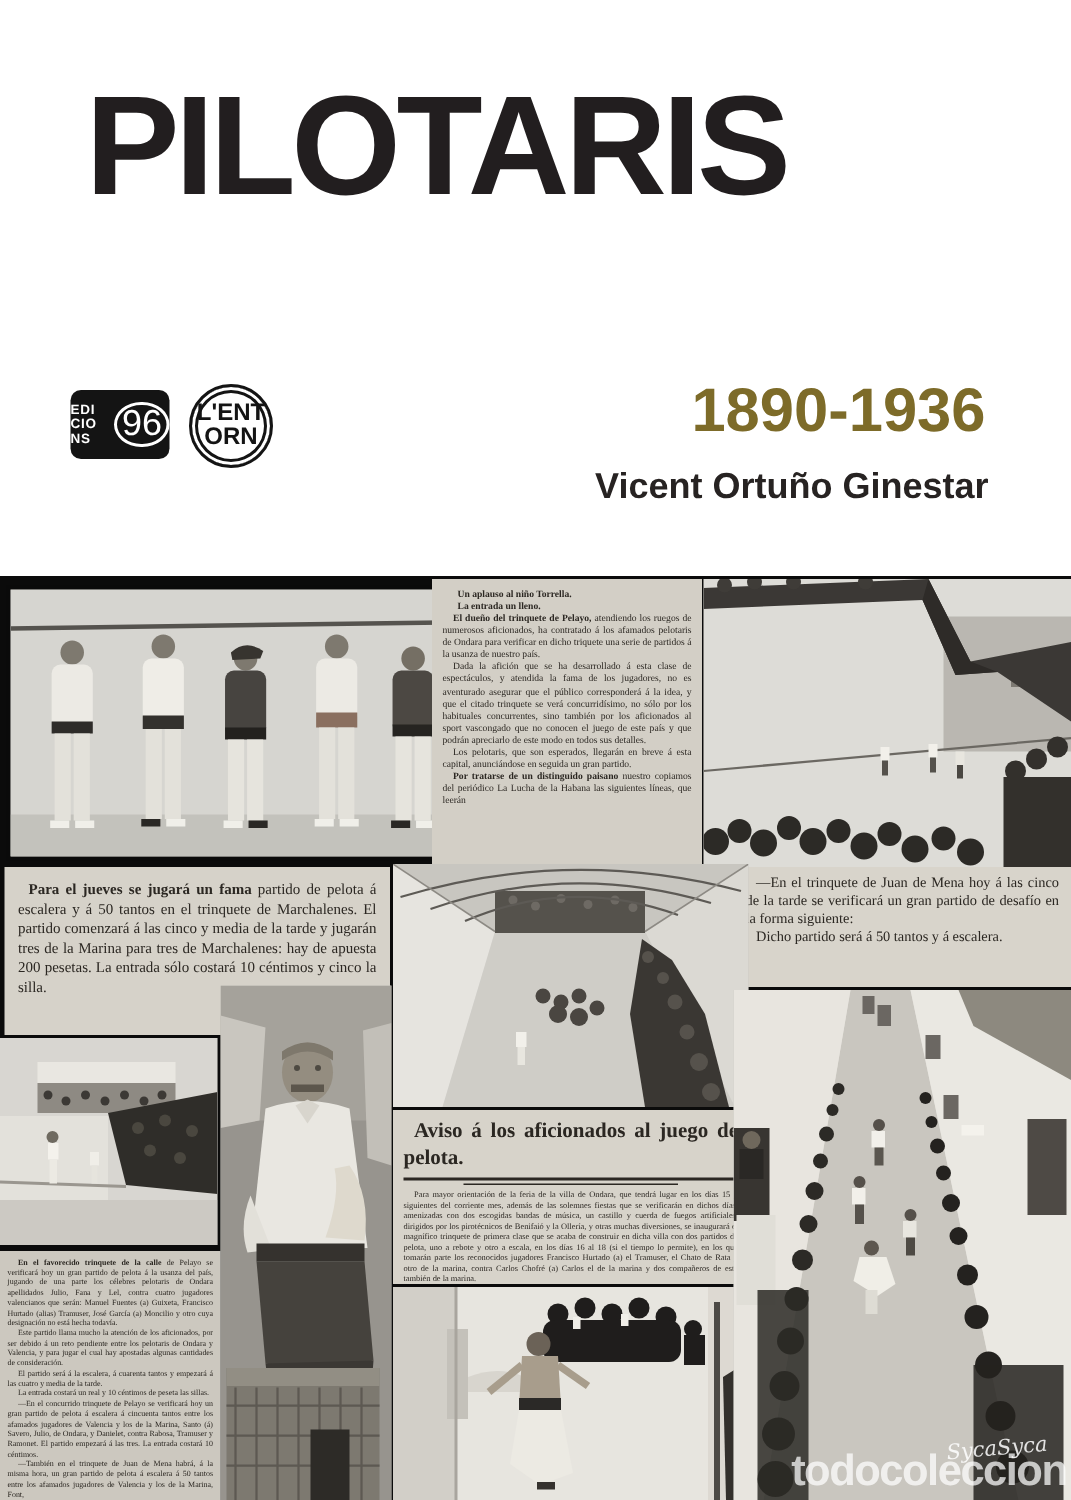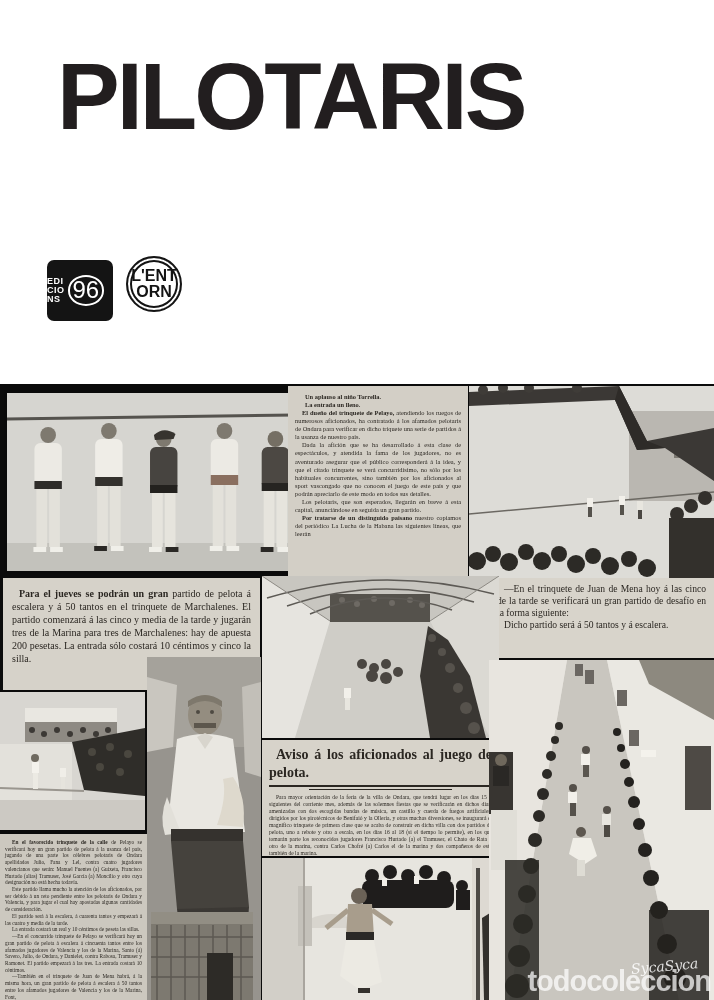--- a/index.html
+++ b/index.html
@@ -8,22 +8,22 @@
 
   
   .title1 { position:absolute; left:57px; top:50px; font-size:94px; font-weight:bold;
             letter-spacing:-3px; line-height:1; color:#221e1f; }
   .title2 { position:absolute; left:134px; top:155px; font-size:94px; font-weight:bold;
             letter-spacing:-3px; line-height:1; color:#c79b2e; }
   .years  { position:absolute; right:57px; top:250px; font-size:41px; font-weight:bold;
             color:#7d6b29; letter-spacing:0; }
   .author { position:absolute; right:55px; top:311px; font-size:24px; font-weight:bold; color:#272322; }
 
-  .logo96 { position:absolute; left:47px; top:260px; width:66px; height:61px; background:#141414;
-            border-radius:7px; display:flex; align-items:center; justify-content:flex-start; gap:3px; }
+  .logo96 { position:absolute; left:47px; top:260px; width:66px; height:46px; background:#141414;
+            border-radius:7px; display:flex; align-items:center; justify-content:space-between; gap:3px; }
   .logo96 .stack { display:flex; flex-direction:column; color:#fff; font-size:9px; font-weight:bold;
             line-height:1.02; letter-spacing:.5px; }
   .logo96 .num { color:#fff; font-size:24px; font-weight:normal; border:2px solid #fff;
             border-radius:50%; padding:0 3px; line-height:1.1; }
   .lentorn { position:absolute; left:126px; top:256px; width:56px; height:56px; border-radius:50%;
             border:2px solid #141414; box-shadow: inset 0 0 0 2px #fff, inset 0 0 0 4px #141414;
             display:flex; flex-direction:column; align-items:center; justify-content:center;
             color:#141414; font-weight:bold; font-size:16px; line-height:1; background:#fff; }
 
   
@@ -51,20 +51,22 @@
                letter-spacing:-1px; color:rgba(255,255,255,.72); }
   .signature { position:absolute; right:16px; bottom:26px; font-family:"DejaVu Serif", serif;
                font-style:italic; font-size:14px; color:rgba(255,255,255,.85); transform:rotate(-5deg); }
 </style>
 </head>
 <body>
 
 <div class="page">
 
   <div class="title1">PILOTARIS</div>
+  <div class="years">1890-1936</div>
+  <div class="author">Vicent Ortuño Ginestar</div>
 
   <div class="logo96">
     <div class="stack">
       <span>EDI</span>
       <span>CIO</span>
       <span>NS</span>
     </div>
     <span class="num">96</span>
   </div>
 
@@ -172,21 +174,21 @@
         <g fill="#3f3c38">
           <circle cx="14" cy="4" r="5"></circle>
             <circle cx="34" cy="2" r="5"></circle>
             <circle cx="60" cy="2" r="5"></circle>
             <circle cx="108" cy="2" r="5"></circle>
         </g>
       </svg>
     </div>
 
     <div class="tile news news-d" style="left:3px; top:194px; width:257px; height:112px;">
-      <p><b>Para el jueves se podrán un gran</b><span> partido de pelota á escalera y á 50 tantos en el trinquete de Marchalenes. El partido comenzará á las cinco y media de la tarde y jugarán tres de la Marina para tres de Marchalenes: hay de apuesta 200 pesetas. La entrada sólo costará 10 céntimos y cinco la silla.</span></p>
+      <p><b>Para el jueves se jugará un fama</b><span> partido de pelota á escalera y á 50 tantos en el trinquete de Marchalenes. El partido comenzará á las cinco y media de la tarde y jugarán tres de la Marina para tres de Marchalenes: hay de apuesta 200 pesetas. La entrada sólo costará 10 céntimos y cinco la silla.</span></p>
     </div>
 
     <div class="tile news news-k" style="left:489px; top:194px; width:225px; height:80px;">
       <p>—En el trinquete de Juan de Mena hoy á las cinco de la tarde se verificará un gran partido de desafío en la forma siguiente:</p>
       <p>Dicho partido será á 50 tantos y á escalera.</p>
     </div>
 
     <div class="tile photo" style="left:262px; top:192px; width:237px; height:162px;">
       <svg viewBox="0 0 237 162" preserveAspectRatio="none">
         <rect x="0" y="0" width="237" height="162" fill="#c8c6c0"></rect>

